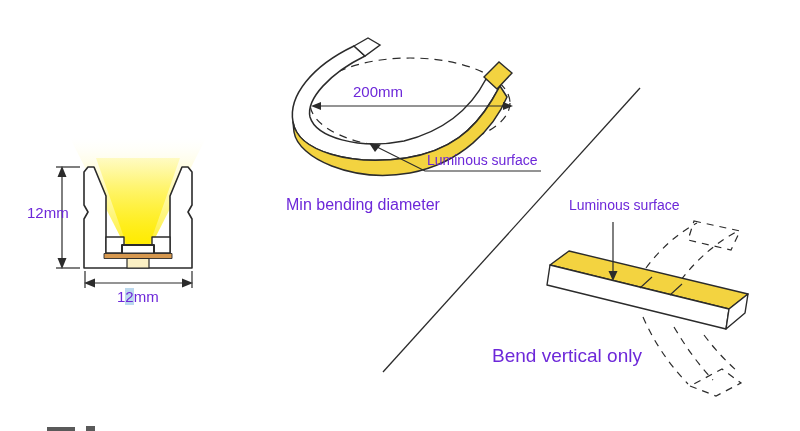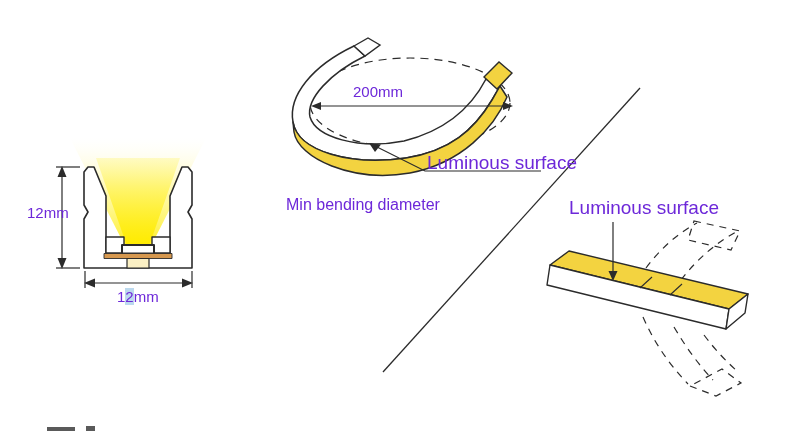--- a/index.html
+++ b/index.html
@@ -6,21 +6,21 @@
   #stage{
     position:relative;width:800px;height:431px;background:#ffffff;
     font-family:"Liberation Sans", sans-serif;overflow:hidden;
   }
   #art{position:absolute;left:0;top:0;}
   .label{
     position:absolute;color:#6d28d9;white-space:nowrap;line-height:1.1;
     font-family:"Liberation Sans", sans-serif;
   }
   .lbl-15{font-size:15px;}
-  .lbl-14{font-size:19px;}
+  .lbl-14{font-size:14px;}
   .caption{font-size:16px;}
   .caption-big{font-size:19px;}
   .hl{background:#bcd9ee;}
   .cutoff-mark{position:absolute;background:#5a5a5a;}
 </style>
 </head>
 <body>
 
 <div id="stage">
 
@@ -138,19 +138,20 @@
   <div class="label lbl-15" style="left:117px;top:289px;"><span>1</span><span class="hl">2</span><span>mm</span></div>
 
   <div class="label lbl-15" style="left:353px;top:84px;">200mm</div>
 
   <div class="label lbl-14" style="left:427px;top:153px;">Luminous surface</div>
 
   <div class="label caption" style="left:286px;top:196px;text-align:right;">Min bending diameter</div>
 
   <div class="label lbl-14" style="left:569px;top:198px;">Luminous surface</div>
 
+  <div class="label caption-big" style="left:492px;top:346px;">Bend vertical only</div>
 
   <div>
     <div class="cutoff-mark" style="left:47px;top:427px;width:28px;height:4px;"></div>
     <div class="cutoff-mark" style="left:86px;top:426px;width:9px;height:5px;"></div>
   </div>
 
 </div>
 
 </body></html>

